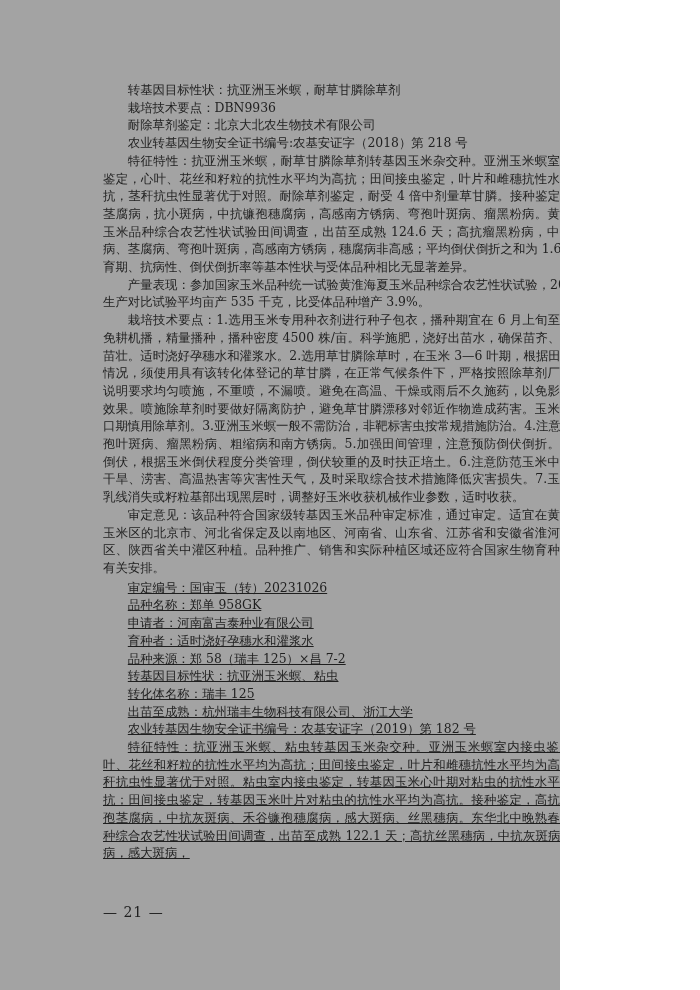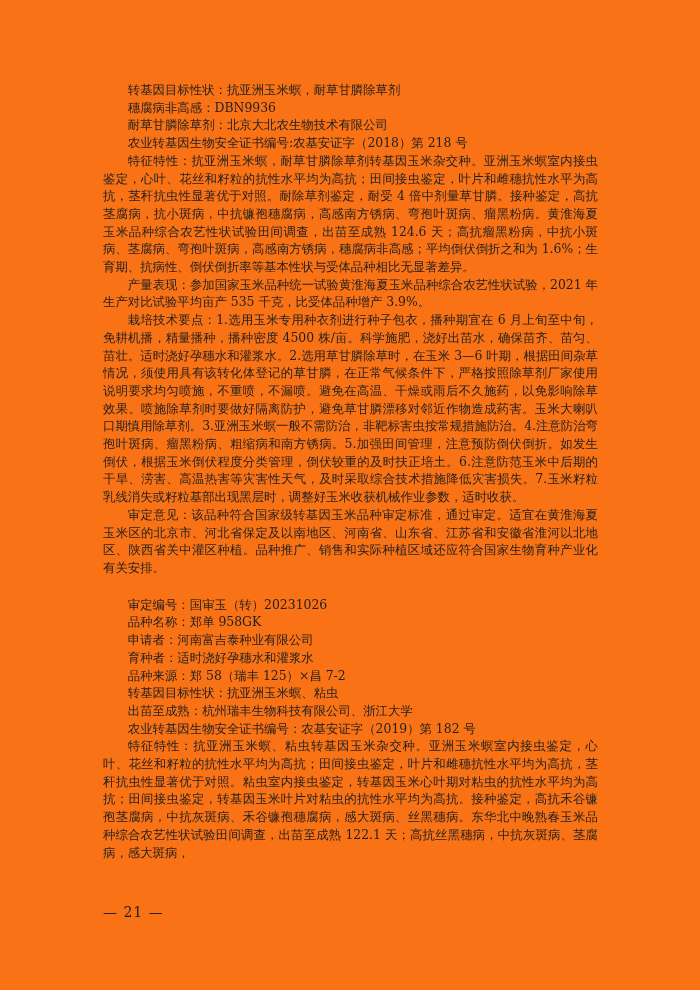--- a/index.html
+++ b/index.html
@@ -2,79 +2,81 @@
 <html><head>
 <meta charset="utf-8">
 <style>
   html, body {
     margin: 0;
     padding: 0;
     background: #ffffff;
   }
   .page {
     position: relative;
-    width: 700px;
+    width: 560px;
     height: 990px;
-    background: #f97316;
+    background: #a3a3a3;
     overflow: hidden;
     font-family: "DejaVu Serif", "Liberation Serif", serif;
     color: #1f1f1f;
   }
   .content {
     position: absolute;
     left: 103px;
     top: 81px;
     width: 495px;
   }
   .content p {
     margin: 0;
     font-size: 12.4px;
     line-height: 17.7px;
     text-indent: 2em;
     text-align: justify;
     text-justify: inter-character;
     word-break: break-all;
   }
   .entry-2 {
-    margin-top: 19px;
+    margin-top: 2px;
+    text-decoration: underline;
   }
   .page-number {
     position: absolute;
     left: 103px;
     top: 904px;
     width: 492px;
     font-size: 14px;
     letter-spacing: 1px;
     color: #1f1f1f;
   }
 </style>
 </head>
 <body>
 
 <div class="page">
   <div class="content">
 
     <section>
       <p>转基因目标性状：抗亚洲玉米螟，耐草甘膦除草剂</p>
-      <p>穗腐病非高感：DBN9936</p>
-      <p>耐草甘膦除草剂：北京大北农生物技术有限公司</p>
+      <p>栽培技术要点：DBN9936</p>
+      <p>耐除草剂鉴定：北京大北农生物技术有限公司</p>
       <p>农业转基因生物安全证书编号:农基安证字（2018）第 218 号</p>
       <p>特征特性：抗亚洲玉米螟，耐草甘膦除草剂转基因玉米杂交种。亚洲玉米螟室内接虫鉴定，心叶、花丝和籽粒的抗性水平均为高抗；田间接虫鉴定，叶片和雌穗抗性水平为高抗，茎秆抗虫性显著优于对照。耐除草剂鉴定，耐受 4 倍中剂量草甘膦。接种鉴定，高抗茎腐病，抗小斑病，中抗镰孢穗腐病，高感南方锈病、弯孢叶斑病、瘤黑粉病。黄淮海夏玉米品种综合农艺性状试验田间调查，出苗至成熟 124.6 天；高抗瘤黑粉病，中抗小斑病、茎腐病、弯孢叶斑病，高感南方锈病，穗腐病非高感；平均倒伏倒折之和为 1.6%；生育期、抗病性、倒伏倒折率等基本性状与受体品种相比无显著差异。</p>
       <p>产量表现：参加国家玉米品种统一试验黄淮海夏玉米品种综合农艺性状试验，2021 年生产对比试验平均亩产 535 千克，比受体品种增产 3.9%。</p>
       <p>栽培技术要点：1.选用玉米专用种衣剂进行种子包衣，播种期宜在 6 月上旬至中旬，免耕机播，精量播种，播种密度 4500 株/亩。科学施肥，浇好出苗水，确保苗齐、苗匀、苗壮。适时浇好孕穗水和灌浆水。2.选用草甘膦除草时，在玉米 3—6 叶期，根据田间杂草情况，须使用具有该转化体登记的草甘膦，在正常气候条件下，严格按照除草剂厂家使用说明要求均匀喷施，不重喷，不漏喷。避免在高温、干燥或雨后不久施药，以免影响除草效果。喷施除草剂时要做好隔离防护，避免草甘膦漂移对邻近作物造成药害。玉米大喇叭口期慎用除草剂。3.亚洲玉米螟一般不需防治，非靶标害虫按常规措施防治。4.注意防治弯孢叶斑病、瘤黑粉病、粗缩病和南方锈病。5.加强田间管理，注意预防倒伏倒折。如发生倒伏，根据玉米倒伏程度分类管理，倒伏较重的及时扶正培土。6.注意防范玉米中后期的干旱、涝害、高温热害等灾害性天气，及时采取综合技术措施降低灾害损失。7.玉米籽粒乳线消失或籽粒基部出现黑层时，调整好玉米收获机械作业参数，适时收获。</p>
       <p>审定意见：该品种符合国家级转基因玉米品种审定标准，通过审定。适宜在黄淮海夏玉米区的北京市、河北省保定及以南地区、河南省、山东省、江苏省和安徽省淮河以北地区、陕西省关中灌区种植。品种推广、销售和实际种植区域还应符合国家生物育种产业化有关安排。</p>
     </section>
 
     <section class="entry-2">
       <p>审定编号：国审玉（转）20231026</p>
       <p>品种名称：郑单 958GK</p>
       <p>申请者：河南富吉泰种业有限公司</p>
       <p>育种者：适时浇好孕穗水和灌浆水</p>
       <p>品种来源：郑 58（瑞丰 125）×昌 7-2</p>
       <p>转基因目标性状：抗亚洲玉米螟、粘虫</p>
+      <p>转化体名称：瑞丰 125</p>
       <p>出苗至成熟：杭州瑞丰生物科技有限公司、浙江大学</p>
       <p>农业转基因生物安全证书编号：农基安证字（2019）第 182 号</p>
       <p>特征特性：抗亚洲玉米螟、粘虫转基因玉米杂交种。亚洲玉米螟室内接虫鉴定，心叶、花丝和籽粒的抗性水平均为高抗；田间接虫鉴定，叶片和雌穗抗性水平均为高抗，茎秆抗虫性显著优于对照。粘虫室内接虫鉴定，转基因玉米心叶期对粘虫的抗性水平均为高抗；田间接虫鉴定，转基因玉米叶片对粘虫的抗性水平均为高抗。接种鉴定，高抗禾谷镰孢茎腐病，中抗灰斑病、禾谷镰孢穗腐病，感大斑病、丝黑穗病。东华北中晚熟春玉米品种综合农艺性状试验田间调查，出苗至成熟 122.1 天；高抗丝黑穗病，中抗灰斑病、茎腐病，感大斑病，</p>
     </section>
 
   </div>
 
   <div class="page-number">— 21 —</div>
 </div>
 

